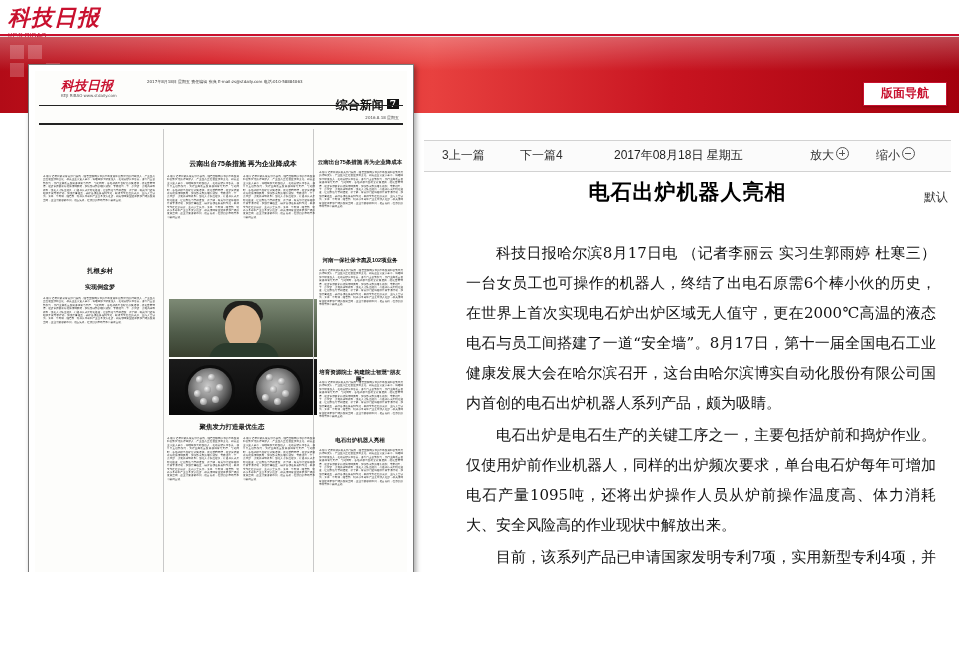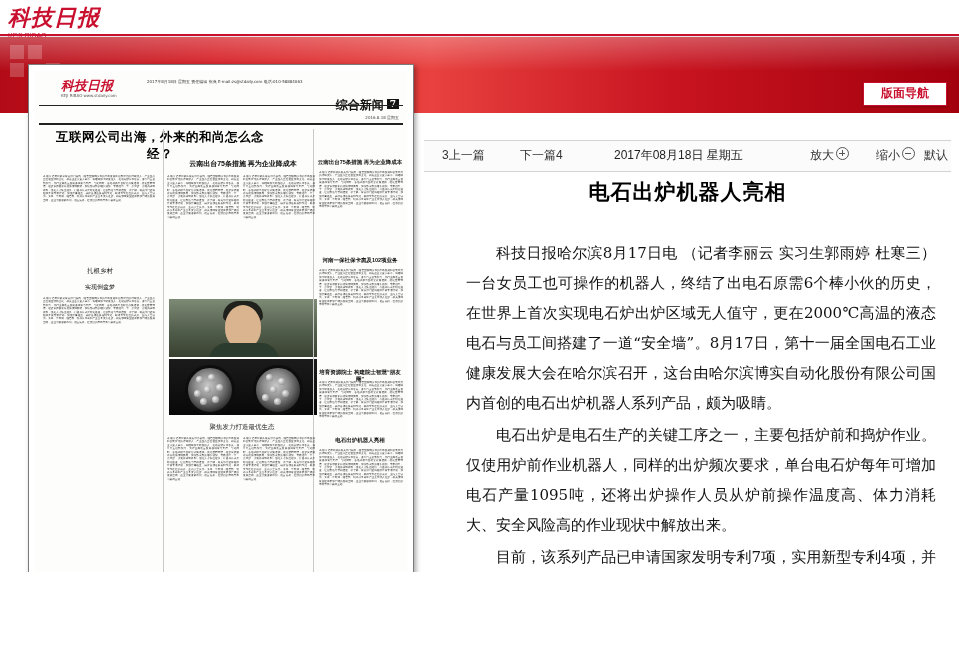--- a/index.html
+++ b/index.html
@@ -206,21 +206,21 @@
     font-size: 2.6px;
     line-height: 3.4px;
     color: #2c2c2c;
     text-align: justify;
     word-break: break-all;
     overflow: hidden;
   }
   .mini-head {
     position: absolute;
     font-size: 6.5px;
-    font-weight: normal;
+    font-weight: bold;
     color: #111;
     font-family: "DejaVu Serif", serif;
     text-align: center;
   }
   .vline { position: absolute; width: 1px; background: #c9c9c9; }
 
   
   .toolbar {
     position: absolute;
     left: 424px; top: 140px;
@@ -236,21 +236,21 @@
     color: #333;
     font-family: "Liberation Sans", sans-serif;
     white-space: nowrap;
     cursor: pointer;
   }
   .tb-prev { left: 18px; }
   .tb-next { left: 96px; }
   .tb-date { left: 190px; color: #222; cursor: default; }
   .tb-zoomin { left: 386px; }
   .tb-zoomout { left: 452px; }
-  .tb-default { left: 500px; }
+  .tb-default { left: 500px; margin-top: 42px; }
   .circ {
     display: inline-block;
     width: 11px; height: 11px;
     border: 1px solid #555;
     border-radius: 50%;
     position: relative;
     vertical-align: -1px;
     margin-left: 2px;
   }
   .circ:before {
@@ -324,31 +324,30 @@
 电话:010-58884063</div>
 
       <div class="p-section">
         <span>综合新闻</span><span class="num">7</span>
       </div>
       <div class="p-date">2016.8.18 星期五</div>
 
       <div class="p-hr" style="top:34px;"></div>
       <div class="p-hr2" style="top:52px;"></div>
 
-      <div class="p-head-main">互联网公司出海，外来的和尚怎么念经？</div>
 
       <div class="p-head-sub" style="left:132px; top:88px; width:152px;">云南出台75条措施 再为企业降成本</div>
       <div class="p-head-sub" style="left:282px; top:88px; width:86px; font-size:5.5px;">云南出台75条措施 再为企业降成本</div>
       <div class="p-head-sub" style="left:282px; top:186px; width:86px; font-size:5.5px;">河南一保社保卡惠及102项业务</div>
       <div class="p-head-sub" style="left:282px; top:298px; width:86px; font-size:5.5px;">培育资源院士 构建院士智慧“朋友圈”</div>
       <div class="p-head-sub" style="left:282px; top:366px; width:86px; font-size:5.5px;">电石出炉机器人亮相</div>
 
       <div class="mini-head" style="left:10px; top:196px; width:110px;">扎根乡村</div>
       <div class="mini-head" style="left:10px; top:212px; width:110px; font-size:6px;">实现倒盆梦</div>
-      <div class="mini-head" style="left:132px; top:352px; width:150px;">聚焦发力打造最优生态</div>
+      <div class="mini-head" style="left:122px; top:352px; width:150px;">聚焦发力打造最优生态</div>
 
       <div class="p-photo portrait">
         <div class="hair"></div>
           <div class="face"></div>
           <div class="body"></div>
       </div>
       <div class="p-photo cables">
         <div class="cable a">
           <div class="dot" style="left:8px;top:8px"></div>
           <div class="dot" style="left:20px;top:6px"></div>

